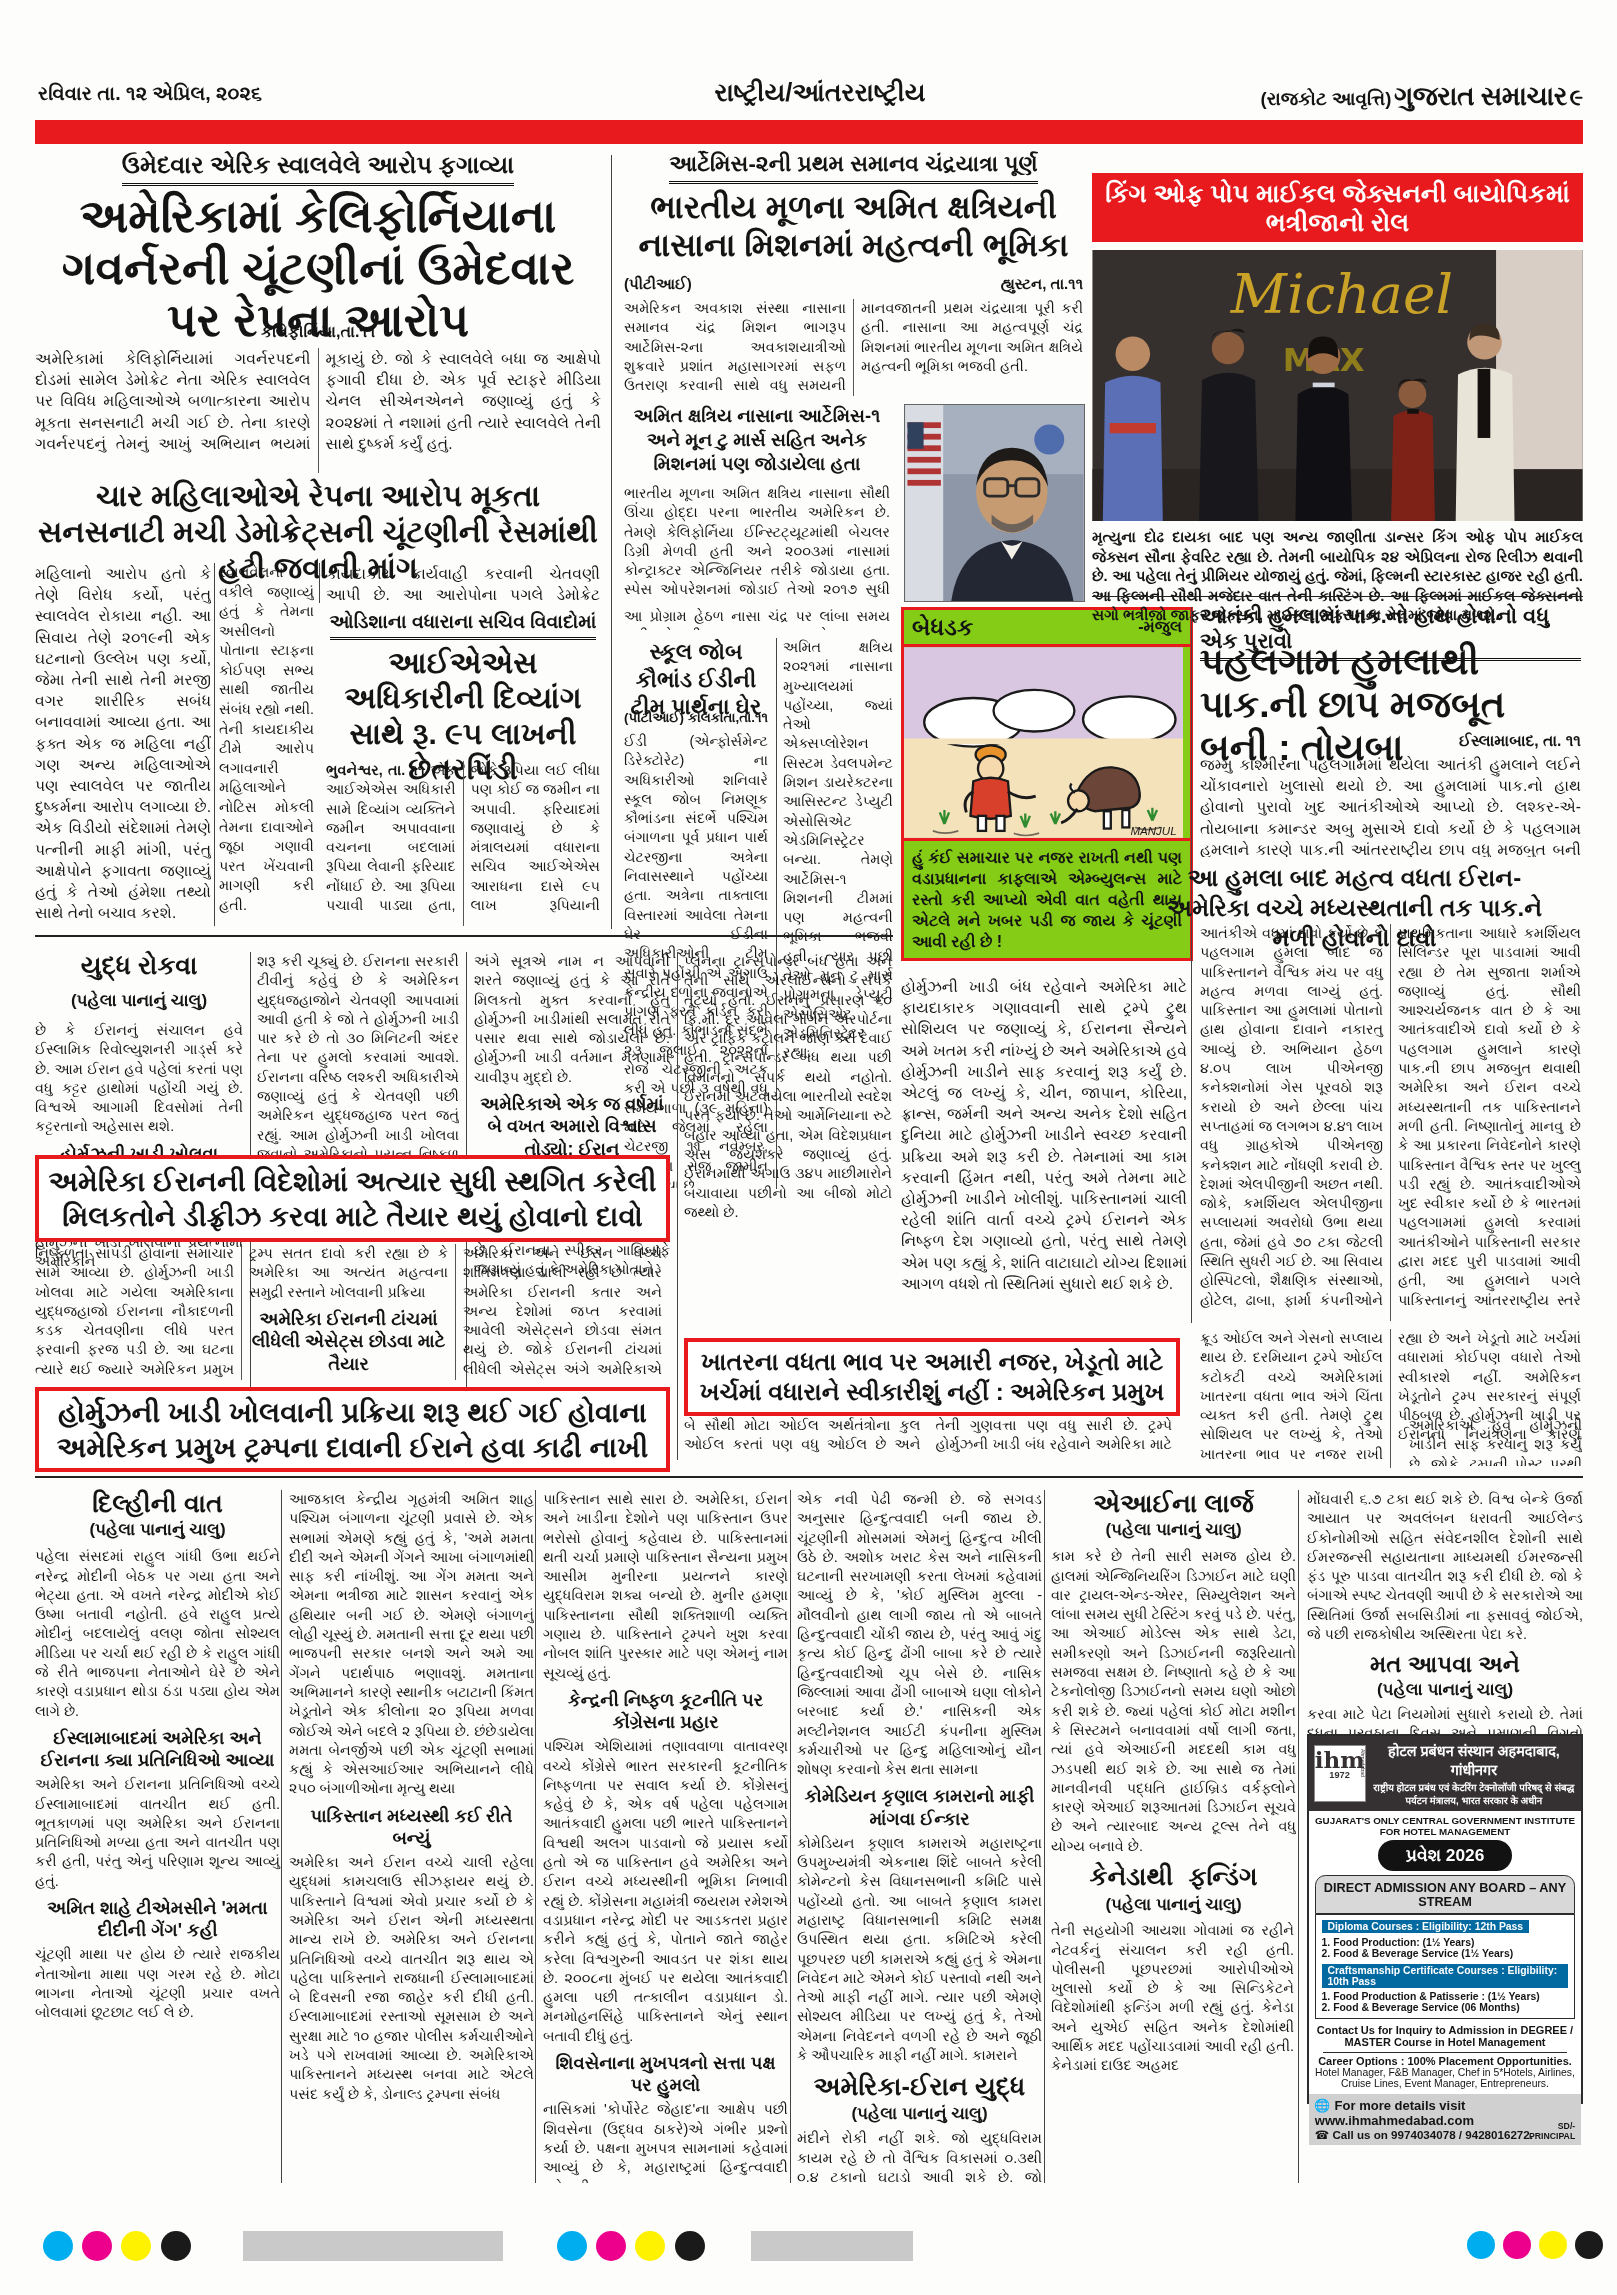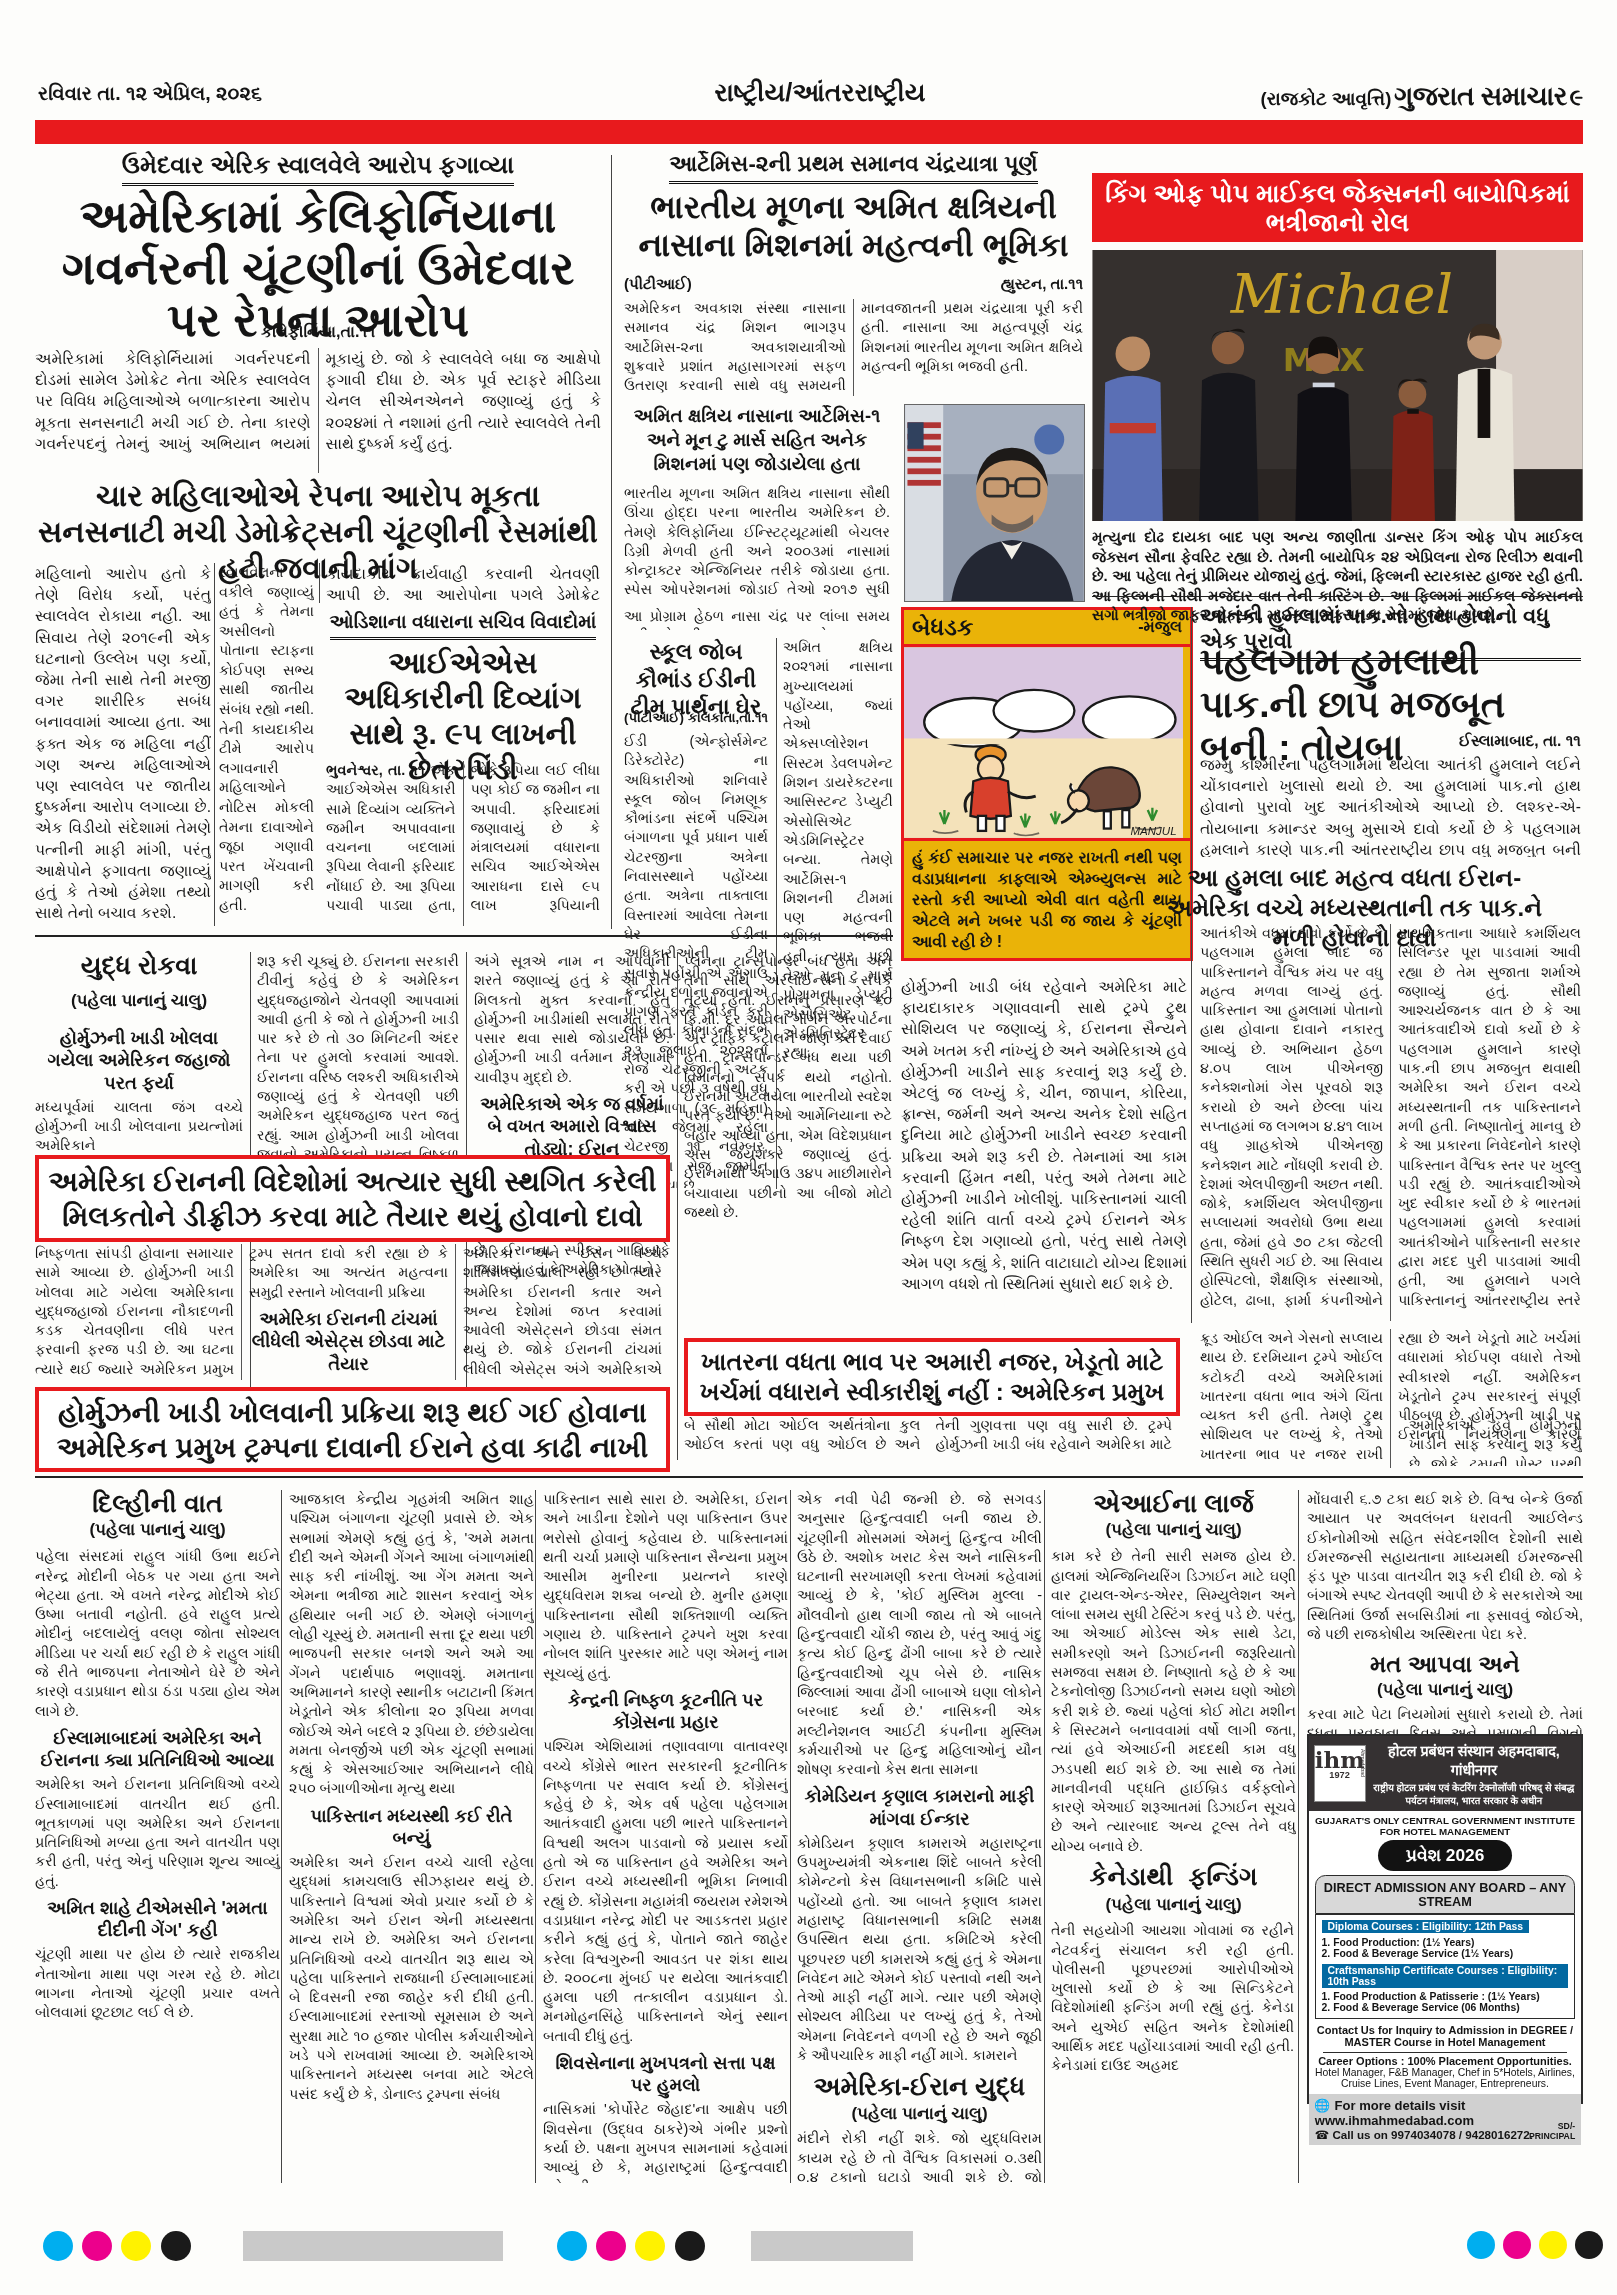--- a/index.html
+++ b/index.html
@@ -107,21 +107,21 @@
 <div class="abs ctr b" style="left:624px;top:638px;width:144px;font-size:22px;line-height:1.25;">સ્કૂલ જોબ કૌભાંડ ઈડીની ટીમ પાર્થના ઘેર</div>
 <div class="abs" style="left:624px;top:710px;width:144px;display:flex;justify-content:space-between;">
   <span class="b" style="font-size:13.3px;">(પીટીઆઈ)</span>
   <span class="b" style="font-size:13.3px;">કોલકાતા,તા.૧૧</span>
 </div>
 <div class="abs small-txt jst" style="left:624px;top:732px;width:144px;height:456px;overflow:hidden;">ઈડી (એન્ફોર્સમેન્ટ ડિરેક્ટોરેટ) ના અધિકારીઓ શનિવારે સ્કૂલ જોબ નિમણૂક કૌભાંડના સંદર્ભે પશ્ચિમ બંગાળના પૂર્વ પ્રધાન પાર્થ ચેટરજીના અત્રેના નિવાસસ્થાને પહોંચ્યા હતા. અત્રેના તાક્તાલા વિસ્તારમાં આવેલા તેમના ઘેર ઈડીના અધિકારીઓની ટીમ સવારે પહોંચી એ અગાઉ કેન્દ્રીય દળોના જવાનોએ પ્રાંગણ ફરતે કોર્ડન કરી લીધું હતું. કૌભાંડના સંદર્ભે ૨૩ જુલાઈ, ૨૦૨૨ના રોજ ચેટરજીની અટક કરી એ પછી ૩ વર્ષથી વધુ સમયગાળા (૩૯ મહિના) માટે જેલમાં રહેલા ચેટરજી ૧૧ નવેમ્બર, ૨૦૨૫ના રોજ જામીન પર છૂટ્યા છે.</div>
 
 <div class="abs vr" style="left:776px;top:638px;height:551px;"></div>
 <div class="abs small-txt jst" style="left:783px;top:638px;width:110px;height:551px;overflow:hidden;">અમિત ક્ષત્રિય ૨૦૨૧માં નાસાના મુખ્યાલયમાં પહોંચ્યા, જ્યાં તેઓ એક્સપ્લોરેશન સિસ્ટમ ડેવલપમેન્ટ મિશન ડાયરેક્ટરના આસિસ્ટન્ટ ડેપ્યુટી એસોસિએટ એડમિનિસ્ટ્રેટર બન્યા. તેમણે આર્ટેમિસ-૧ મિશનની ટીમમાં પણ મહત્વની ભૂમિકા ભજવી હતી. ત્યાર પછી તેઓ મૂન ટુ માર્સ પ્રોગ્રામના ડેપ્યુટી એસોસિએટ એડમિનિસ્ટ્રેટર રહ્યા.</div>
 
-<div class="abs" style="left:901px;top:607px;width:286px;border:3.5px solid #e81a1d;background:#eab308;">
+<div class="abs" style="left:901px;top:607px;width:286px;border:3.5px solid #e81a1d;background:#84cc16;">
   <div style="display:flex;justify-content:space-between;align-items:center;padding:3.5px 8px;border-bottom:3.5px solid #e81a1d;">
     <span class="b" style="font-size:23px;">બેધડક</span>
     <span class="b" style="font-size:16px;">-મંજુલ</span>
   </div>
   <div style="line-height:0;">
     <svg width="279" height="191" viewBox="0 0 483 330" xmlns="http://www.w3.org/2000/svg">
       <rect width="483" height="330" fill="#d9c6e0"></rect>
       <rect y="160" width="483" height="170" fill="#f4e2ba"></rect>
       <g fill="#ffffff" stroke="#1a1a1a" stroke-width="4">
         <ellipse cx="120" cy="130" rx="85" ry="42"></ellipse>
@@ -225,20 +225,21 @@
   <span>આતંકીએ વધુમાં દાવો કર્યો છે કે પહલગામ હુમલા બાદ જ પાકિસ્તાનને વૈશ્વિક મંચ પર વધુ મહત્વ મળવા લાગ્યું હતું. પાકિસ્તાન આ હુમલામાં પોતાનો હાથ હોવાના દાવાને નકારતુ આવ્યું છે. અભિયાન હેઠળ ૪.૦૫ લાખ પીએનજી કનેક્શનોમાં ગેસ પૂરવઠો શરૂ કરાયો છે અને છેલ્લા પાંચ સપ્તાહમાં જ લગભગ ૪.૪૧ લાખ વધુ ગ્રાહકોએ પીએનજી કનેક્શન માટે નોંધણી કરાવી છે. દેશમાં એલપીજીની અછત નથી. જોકે, કમર્શિયલ એલપીજીના સપ્લાયમાં અવરોધો ઉભા થયા હતા, જેમાં હવે ૭૦ ટકા જેટલી સ્થિતિ સુધરી ગઈ છે. આ સિવાય હોસ્પિટલો, શૈક્ષણિક સંસ્થાઓ, હોટેલ, ઢાબા, ફાર્મા કંપનીઓને પ્રાથમિકતાના આધારે કમર્શિયલ સિલિન્ડર પૂરા પાડવામાં આવી રહ્યા છે તેમ સુજાતા શર્માએ જણાવ્યું હતું.</span>
   <span>સૌથી આશ્ચર્યજનક વાત છે કે આ આતંકવાદીએ દાવો કર્યો છે કે પહલગામ હુમલાને કારણે પાક.ની છાપ મજબુત થવાથી અમેરિકા અને ઈરાન વચ્ચે મધ્યસ્થતાની તક પાકિસ્તાનને મળી હતી. નિષ્ણાતોનું માનવુ છે કે આ પ્રકારના નિવેદનોને કારણે પાકિસ્તાન વૈશ્વિક સ્તર પર ખુલ્લુ પડી રહ્યું છે. આતંકવાદીઓએ ખુદ સ્વીકાર કર્યો છે કે ભારતમાં પહલગામમાં હુમલો કરવામાં આતંકીઓને પાકિસ્તાની સરકાર દ્વારા મદદ પુરી પાડવામાં આવી હતી, આ હુમલાને પગલે પાકિસ્તાનનું આંતરરાષ્ટ્રીય સ્તરે મહત્વ વધ્યું છે. અમેરિકા અવાર નવાર પાકિસ્તાનના આતંકવાદની ટીકા કરતુ આવ્યું છે જોકે ઈરાન સાથે મધ્યસ્થતા વાતચીત માટે તેણે પાકિસ્તાનને જ પસંદ કર્યું છે.</span>
 </div>
 
 <div class="abs cols2 small-txt jst" style="left:1200px;top:1329px;width:381px;height:139px;overflow:hidden;">ક્રૂડ ઓઈલ અને ગેસનો સપ્લાય થાય છે. દરમિયાન ટ્રમ્પે ઓઈલ કટોકટી વચ્ચે અમેરિકામાં ખાતરના વધતા ભાવ અંગે ચિંતા વ્યક્ત કરી હતી. તેમણે ટ્રુથ સોશિયલ પર લખ્યું કે, તેઓ ખાતરના ભાવ પર નજર રાખી રહ્યા છે અને ખેડૂતો માટે ખર્ચમાં વધારામાં કોઈપણ વધારો તેઓ સ્વીકારશે નહીં. અમેરિકન ખેડૂતોને ટ્રમ્પ સરકારનું સંપૂર્ણ પીઠબળ છે. હોર્મુઝની ખાડી પર ઈરાનના નિયંત્રણના કારણે દુનિયામાં કુદરતી ગેસનો પુરવઠો ખોરવાઈ જવાના કારણે</div>
 
 <div class="abs hr" style="left:35px;top:935px;width:858px;"></div>
 <div class="abs cont-title" style="left:35px;top:952px;width:208px;">યુદ્ધ રોકવા</div>
 <div class="abs cont-sub" style="left:35px;top:989px;width:208px;">(પહેલા પાનાનું ચાલુ)</div>
 <div class="abs small-txt jst" style="left:35px;top:1021px;width:208px;height:439px;overflow:hidden;">
+  <span>છે કે ઈરાનનું સંચાલન હવે ઈસ્લામિક રિવોલ્યુશનરી ગાર્ડ્સ કરે છે. આમ ઈરાન હવે પહેલાં કરતાં પણ વધુ કટ્ટર હાથોમાં પહોંચી ગયું છે. વિશ્વએ આગામી દિવસોમાં તેની કટ્ટરતાનો અહેસાસ થશે.</span>
   <div class="sub">હોર્મુઝની ખાડી ખોલવા ગયેલા અમેરિકન જહાજો પરત ફર્યા</div>
   <span>મધ્યપૂર્વમાં ચાલતા જંગ વચ્ચે હોર્મુઝની ખાડી ખોલવાના પ્રયત્નોમાં અમેરિકાને</span>
 </div>
 <div class="abs vr" style="left:250px;top:952px;height:508px;"></div>
 <div class="abs small-txt jst" style="left:257px;top:952px;width:202px;height:508px;overflow:hidden;">શરૂ કરી ચૂક્યું છે. ઈરાનના સરકારી ટીવીનું કહેવું છે કે અમેરિકન યુદ્ધજહાજોને ચેતવણી આપવામાં આવી હતી કે જો તે હોર્મુઝની ખાડી પાર કરે છે તો ૩૦ મિનિટની અંદર તેના પર હુમલો કરવામાં આવશે. ઈરાનના વરિષ્ઠ લશ્કરી અધિકારીએ જણાવ્યું હતું કે ચેતવણી પછી અમેરિકન યુદ્ધજહાજ પરત જતું રહ્યું. આમ હોર્મુઝની ખાડી ખોલવા જવાનો અમેરિકાનો પ્રયત્ન નિષ્ફળ નીવડ્યો છે.</div>
 <div class="abs vr" style="left:466px;top:952px;height:508px;"></div>
 <div class="abs small-txt jst" style="left:474px;top:952px;width:196px;height:508px;overflow:hidden;">
   <span>અંગે સૂત્રએ નામ ન આપવાની શરતે જણાવ્યું હતું કે આ રીતે મિલકતો મુક્ત કરવાનો હેતુ હોર્મુઝની ખાડીમાંથી સલામત રીતે પસાર થવા સાથે જોડાયેલો છે. હોર્મુઝની ખાડી વર્તમાન મંત્રણામાં ચાવીરૂપ મુદ્દો છે.</span>
   <div class="sub">અમેરિકાએ એક જ વર્ષમાં બે વખત અમારો વિશ્વાસ તોડ્યો: ઈરાન</div>
   <span>અમેરિકાએ ઈરાન સાથેના શાંતિમંત્રણામાં ઈરાનની વિશ્વસનીયતા અંગે સવાલ ઉઠાવતા ઈરાને પણ વળતો જવાબ આપ્યો છે. ઈરાનના સ્પીકર ગાલિબાફે જણાવ્યું હતું કે અમેરિકા પોતાને</span>

